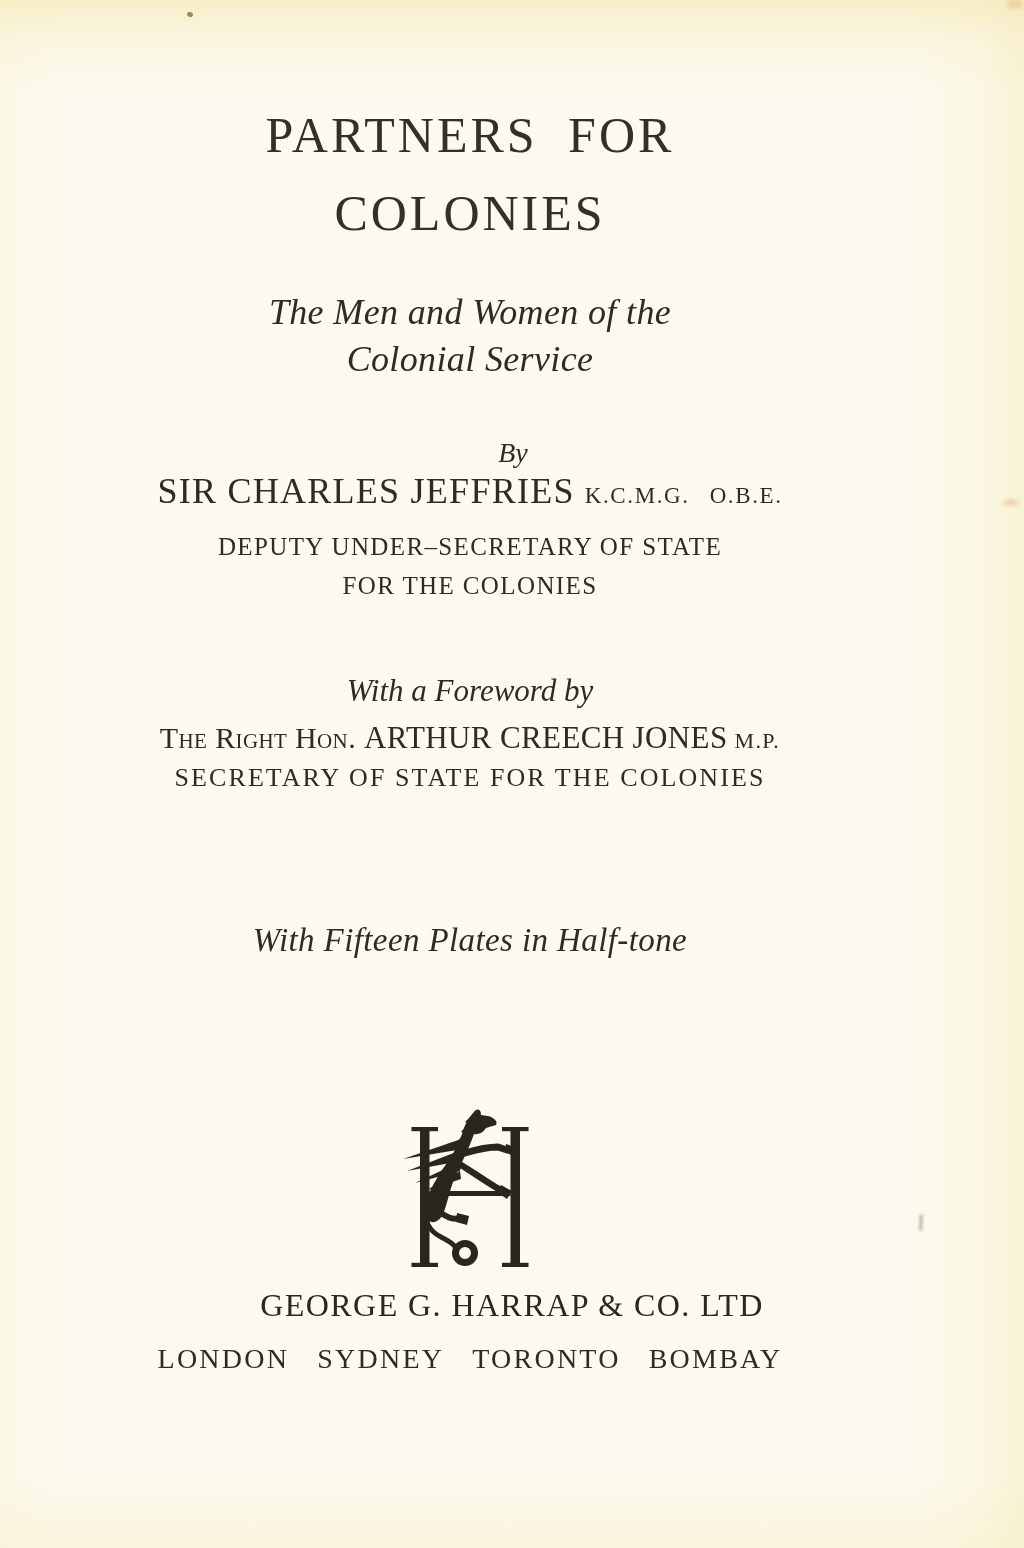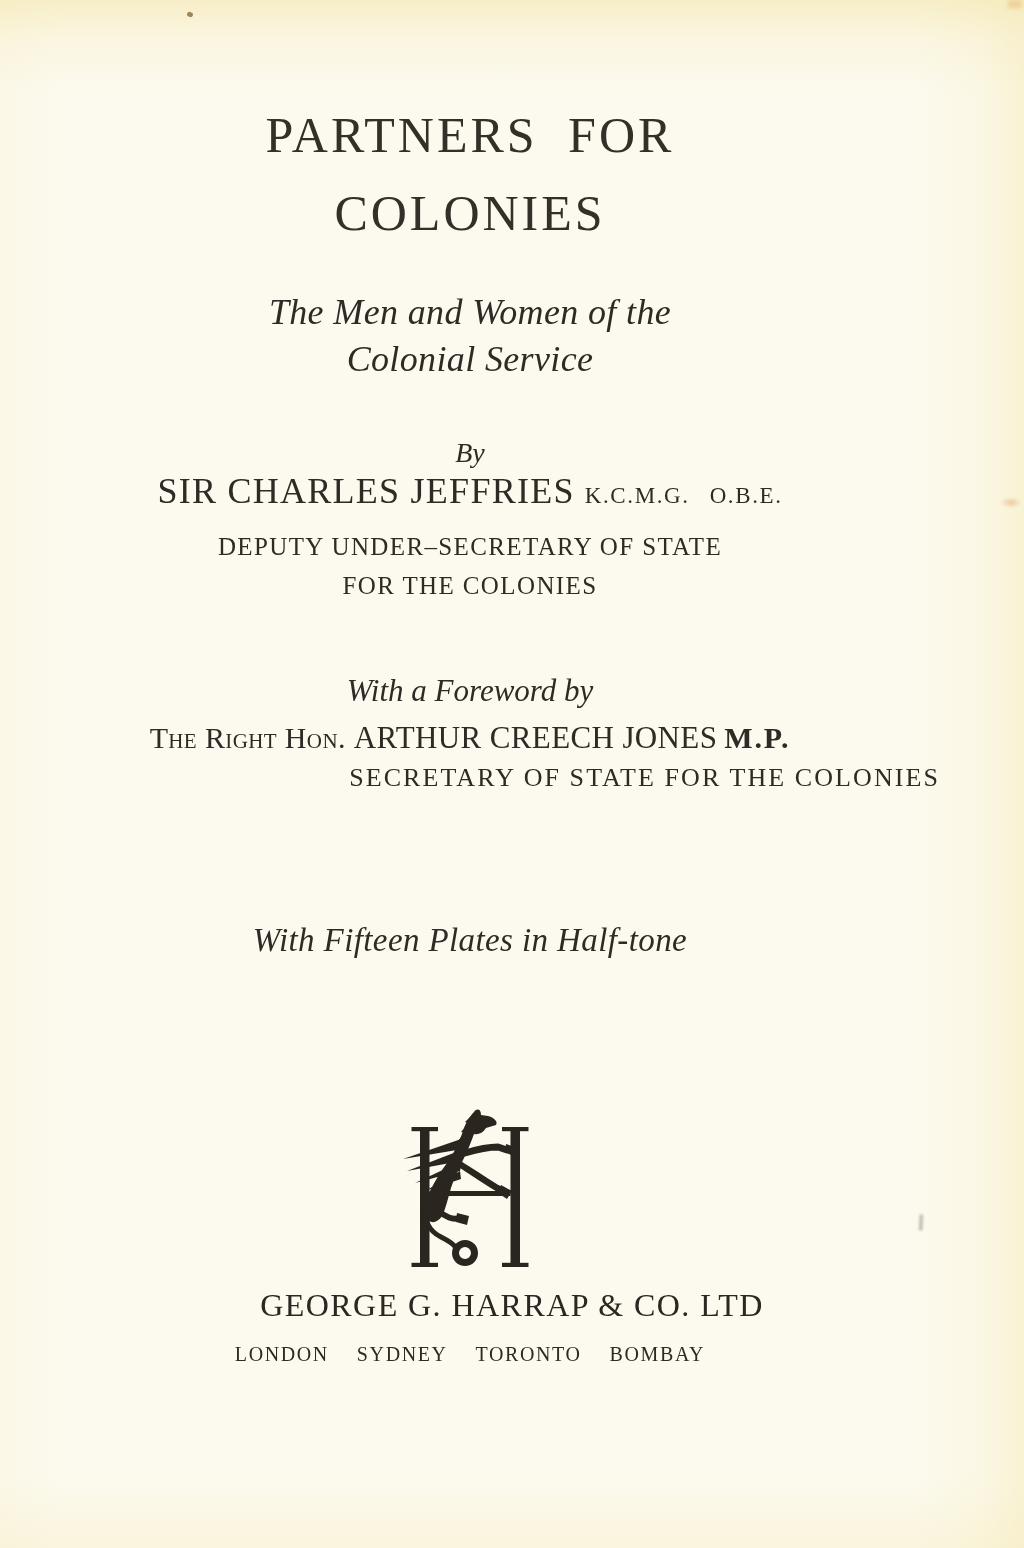--- a/index.html
+++ b/index.html
@@ -16,37 +16,37 @@
       linear-gradient(0deg,   rgba(246,236,196,.40) 0px, rgba(246,236,196,0) 70px),
       linear-gradient(90deg,  rgba(249,242,210,.25) 0px, rgba(249,242,210,0) 60px),
       #fcfaee;
   }
   .blk{position:absolute;left:0;width:940px;text-align:center;white-space:nowrap;}
   
   .title{top:96px;font-size:50px;line-height:78px;letter-spacing:.06em;word-spacing:.30em;color:#33302a;}
   
   .subtitle{top:283px;font-size:36px;line-height:47px;font-style:italic;letter-spacing:.01em;margin-top:6px;}
   
-  .by-label{top:437px;font-size:28px;font-style:italic;}
+  .by-label{top:437px;font-size:28px;font-style:italic;padding-left:43px;}
   .author{top:470px;font-size:36px;letter-spacing:.035em;}
   .author .honors{font-size:23px;letter-spacing:.07em;word-spacing:.55em;margin-left:10px;}
   .role{top:527px;font-size:25px;line-height:39px;letter-spacing:.055em;text-align:center;}
   
   .fw-intro{top:673px;font-size:31px;font-style:italic;}
   .fw-name{top:720px;font-size:31px;letter-spacing:.012em;}
   .fw-name .prefix{font-variant:small-caps;font-variant-caps:small-caps;font-size:30px;margin-right:8px;}
-  .fw-name .suffix{font-size:30px;letter-spacing:.06em;margin-left:7px;font-weight:bold;}
-  .fw-role{top:763px;font-size:26px;letter-spacing:.08em;text-align:right;}
+  .fw-name .suffix{font-size:22px;letter-spacing:.06em;margin-left:7px;}
+  .fw-role{top:763px;font-size:26px;letter-spacing:.08em;}
   
   .plates{top:905px;font-size:33px;font-style:italic;letter-spacing:.012em;margin-top:17px;}
   
   .logo{position:absolute;left:395px;top:1107px;width:150px;height:162px;}
   
   .pubname{top:1287px;font-size:32px;letter-spacing:.045em;color:#2b2722;padding-left:42px;}
-  .cities{top:1343px;font-size:20px;letter-spacing:.08em;display:flex;justify-content:center;gap:28px;}
+  .cities{top:1343px;font-size:28px;letter-spacing:.08em;display:flex;justify-content:center;gap:28px;}
   
   .speck{position:absolute;left:187px;top:12px;width:6px;height:5px;background:#7a5a28;border-radius:50%;opacity:.7;transform:rotate(20deg);}
   .smudge{position:absolute;left:1000px;top:497px;width:22px;height:11px;border-radius:50%;
           background:radial-gradient(ellipse at center, rgba(222,148,88,.45), rgba(222,148,88,0) 70%);filter:blur(1px);}
   .straymark{position:absolute;left:919px;top:1214px;width:4px;height:17px;background:rgba(128,124,108,.42);filter:blur(1px);transform:rotate(3deg);border-radius:2px;}
   .cornertint{position:absolute;left:1008px;top:0px;width:14px;height:8px;background:rgba(228,158,82,.35);filter:blur(2px);}
 </style>
 </head>
 <body>
 

